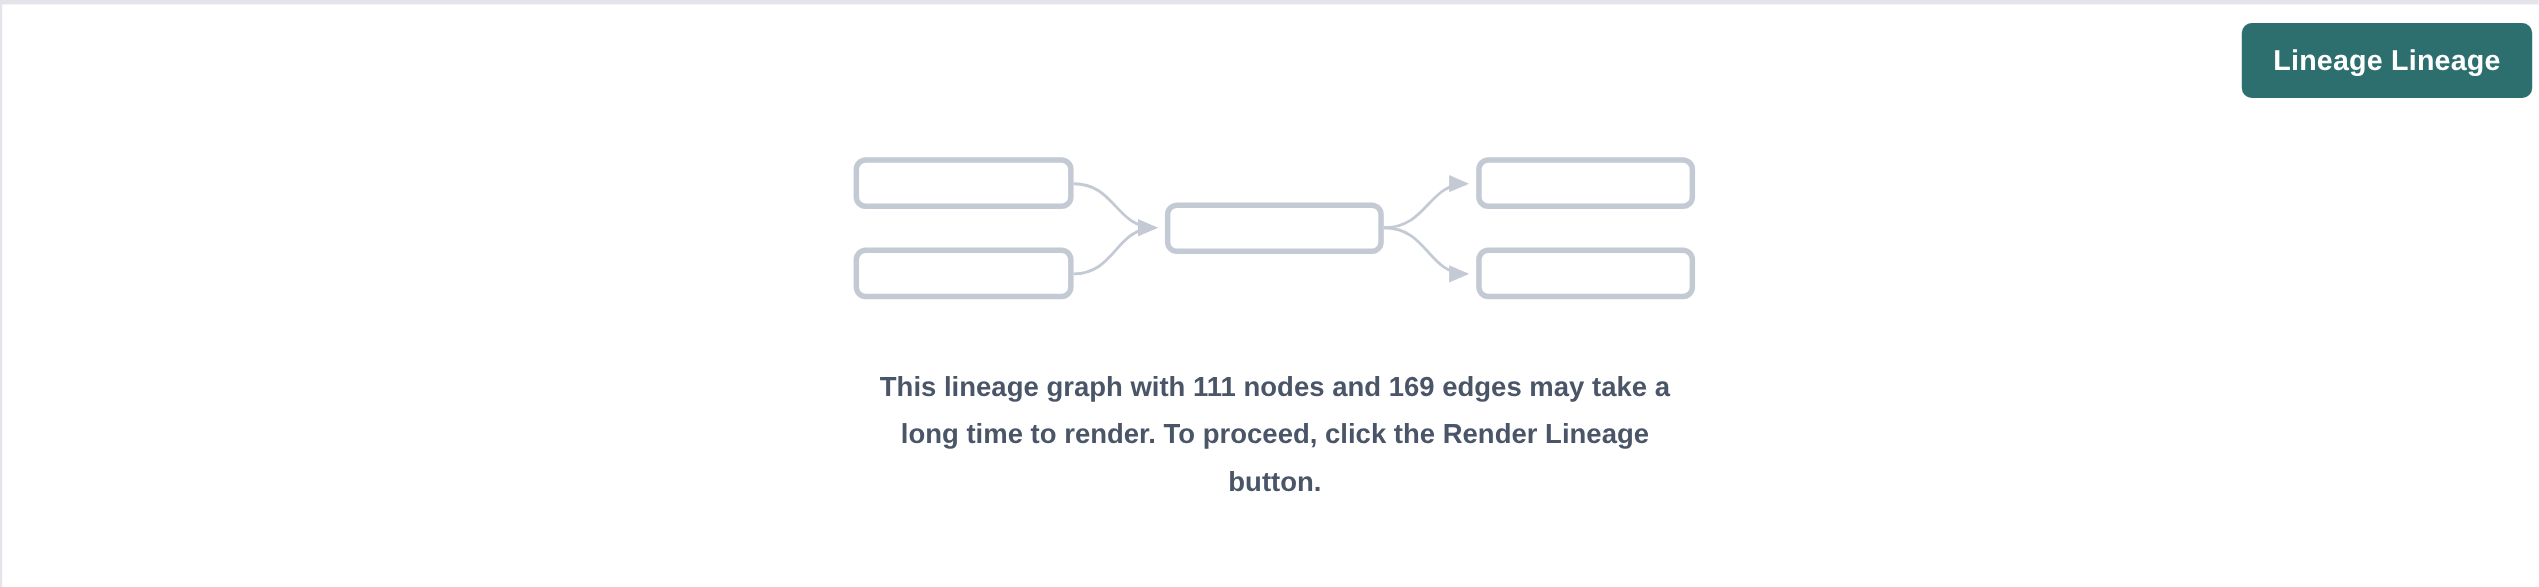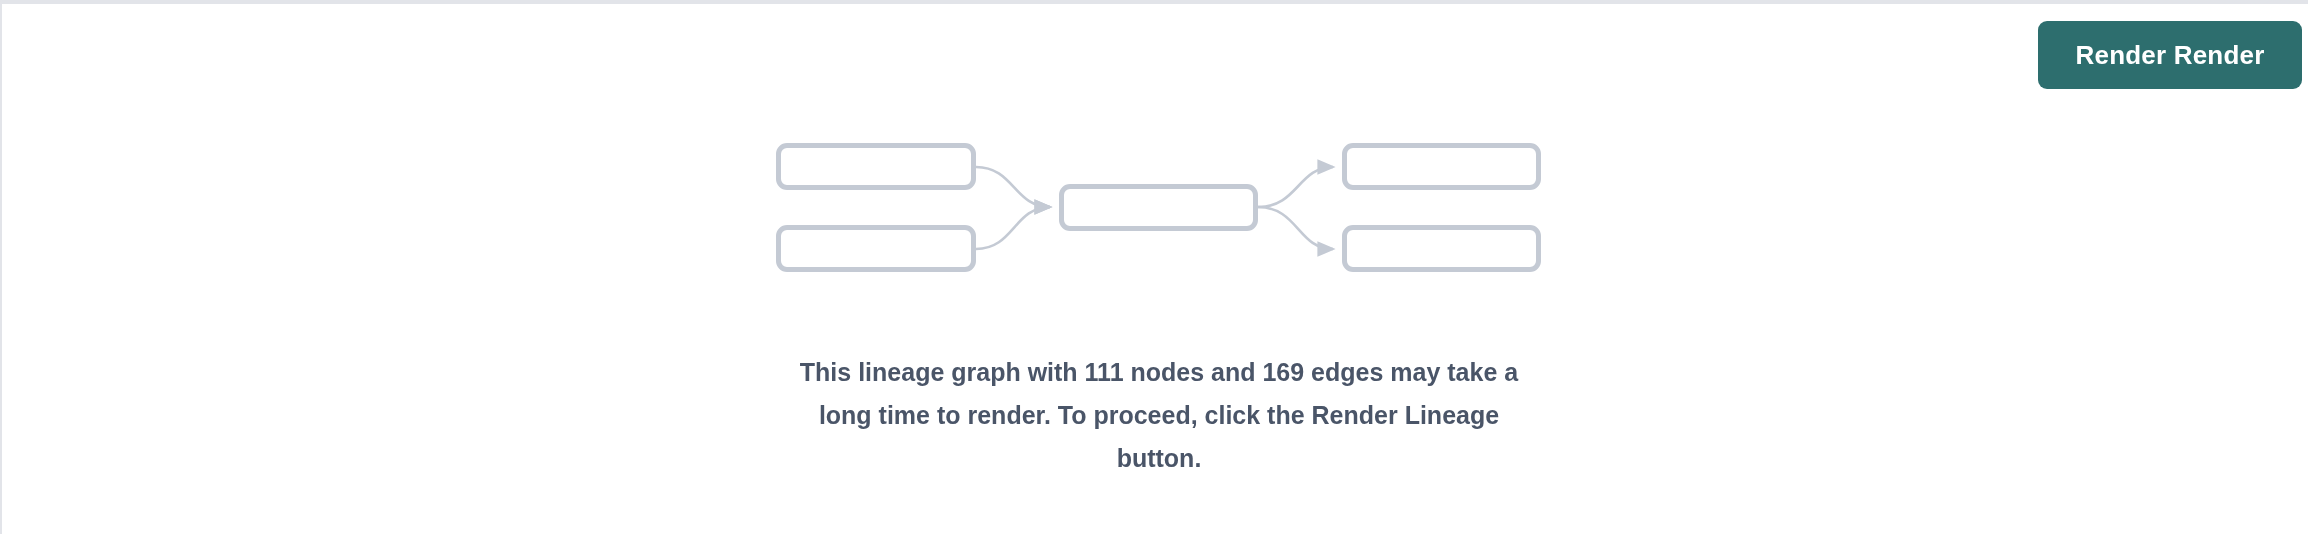--- a/index.html
+++ b/index.html
@@ -86,21 +86,20 @@
     position: absolute;
     left: 776px;
     top: 327px;
     width: 762px;
     text-align: center;
     font-family: "Liberation Sans", sans-serif;
     font-size: 25px;
     font-weight: bold;
     line-height: 43px;
     color: #4a5568;
-    margin-top: 20px;
   }
 </style>
 </head>
 <body>
 
 <div id="lineage-panel">
 
   <div id="placeholder-graph">
 
     <svg id="graph-edges" width="2308" height="534" viewBox="0 0 2308 534" xmlns="http://www.w3.org/2000/svg">
@@ -132,15 +131,15 @@
       <span></span>
     </div>
     <div class="graph-node" id="graph-node-target-b">
       <span></span>
     </div>
 
   </div>
 
   <div id="lineage-warning-message">This lineage graph with 111 nodes and 169 edges may take a long time to render. To proceed, click the Render Lineage button.</div>
 
-  <button id="render-lineage-button">Render Render</button>
+  <button id="render-lineage-button">Lineage Lineage</button>
 
 </div>
 
 </body></html>

